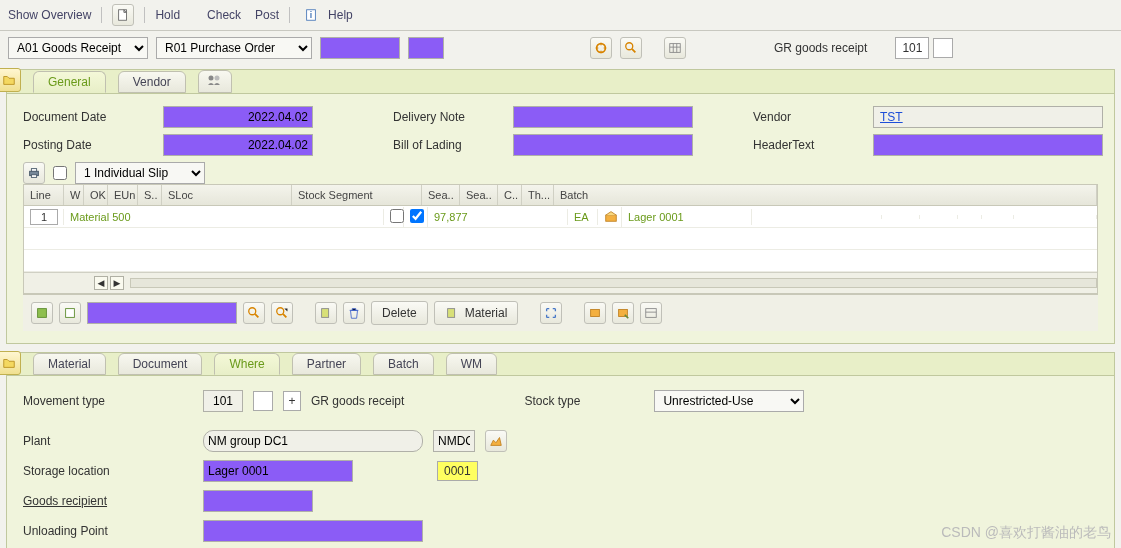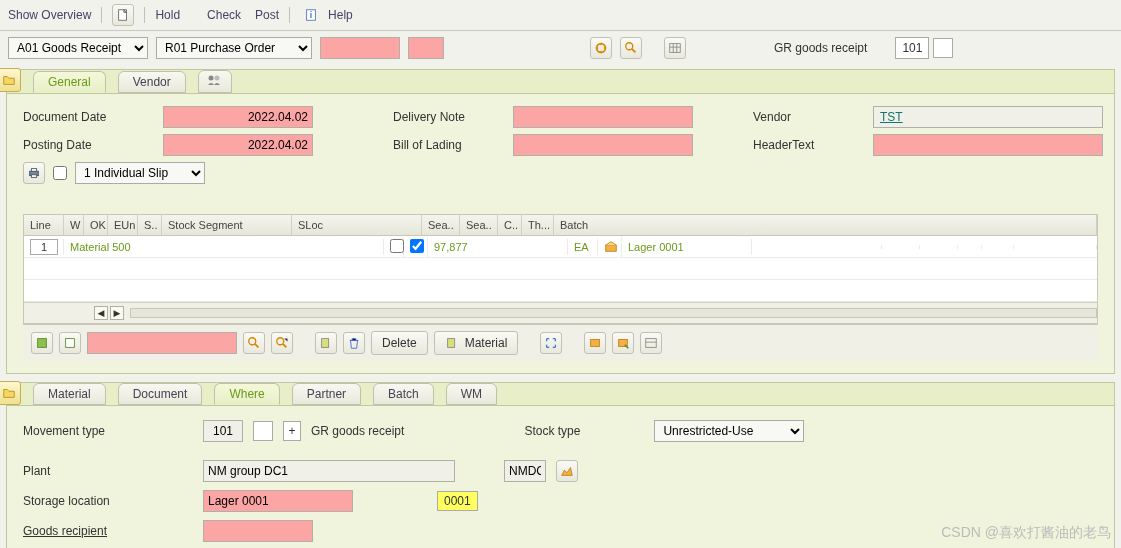--- a/index.html
+++ b/index.html
@@ -3,37 +3,37 @@
 <meta charset="utf-8">
 <style>
 * { box-sizing: border-box; margin: 0; padding: 0; }
 body { font-family: Arial, sans-serif; font-size: 12px; background: #f2f2ed; color: #333; width: 1121px; height: 548px; overflow: hidden; position: relative; }
 .toolbar { display: flex; align-items: center; padding: 4px 8px; border-bottom: 1px solid #c8c8c0; gap: 6px; }
 .toolbar .sep { width: 1px; height: 16px; background: #c0c0c0; margin: 0 4px; }
 .toolbar .lbl { color: #446; cursor: pointer; }
 .toolbar svg, .icon-btn svg { width: 14px; height: 14px; vertical-align: middle; }
 .row2 { display: flex; align-items: center; padding: 6px 8px; gap: 8px; }
 select.sap { height: 22px; font-size: 12px; border: 1px solid #aaa; background: #f8f8f4; padding: 2px 4px; }
-input.sap { height: 22px; border: 1px solid #b0b0a8; padding: 2px 4px; font-size: 12px; background: #fca5a5; }
+input.sap { height: 22px; border: 1px solid #b0b0a8; padding: 2px 4px; font-size: 12px; background: #8b5cf6; }
 input.sap.ro { background: #f0f0e8; }
 .icon-btn { width: 22px; height: 22px; border: 1px solid #c0c0b8; background: linear-gradient(#fafaf5,#e8e8dc); display: inline-flex; align-items: center; justify-content: center; cursor: pointer; border-radius: 3px; }
 .gr-label { margin-left: 80px; }
 .code-box { border: 1px solid #aaa; background: #fff; padding: 3px 6px; margin-left: 20px; }
 .panel-area { background: #e8efc8; border: 1px solid #c0c89e; margin: 4px 6px 0 6px; padding-top: 0; position: relative; }
 .folder-tab { position: absolute; left: -10px; top: -2px; width: 24px; height: 24px; background: linear-gradient(#fff6d0,#f0e090); border: 1px solid #c0b050; border-radius: 3px; display: flex; align-items: center; justify-content: center; }
 .tabs { display: flex; margin-left: 26px; gap: 12px; align-items: flex-end; }
 .tab { background: linear-gradient(#f8f8f0,#e8e8dc); border: 1px solid #c0c0b0; padding: 3px 14px; border-radius: 6px 6px 0 0; color: #445; cursor: pointer; }
 .tab.active { background: linear-gradient(#f4f8d8,#e8efc8); color: #6a9a1a; border-bottom-color: #e8efc8; font-weight: normal; }
 .tab.small { padding: 3px 8px; }
 .panel-body { background: #f0f4dc; border-top: 1px solid #c0c89e; padding: 12px 16px; }
 .form-grid { display: grid; grid-template-columns: 130px 150px 60px 110px 180px 40px 110px 230px; gap: 6px 10px; align-items: center; }
 .form-grid label { color: #333; }
-.link-text { color: #0f766e; text-decoration: underline; cursor: pointer; }
+.link-text { color: #1d4ed8; text-decoration: underline; cursor: pointer; }
 .print-row { display: flex; align-items: center; gap: 8px; margin-top: 6px; }
-.table-wrap { margin-top: 30px; border: 1px solid #c8c8b8; background: #fff; }
+.table-wrap { margin-top: 0; border: 1px solid #c8c8b8; background: #fff; }
 .thead { display: flex; background: linear-gradient(#f4f4ec,#e6e6da); border-bottom: 1px solid #c8c8b8; }
 .th { padding: 4px 6px; border-right: 1px solid #d0d0c4; font-size: 11px; color: #444; }
 .trow { display: flex; border-bottom: 1px solid #ecece4; min-height: 22px; align-items: center; }
 .td { padding: 2px 6px; border-right: 1px solid #ecece4; font-size: 11px; }
 .green { color: #6a9a1a; }
 .line-box { border: 1px solid #aaa; padding: 1px 10px; font-size: 11px; text-align: center; background: #fff; }
 .scroll-stub { display: flex; align-items: center; padding: 3px 0 3px 70px; border-top: 1px solid #d0d0c4; background: #f0f0e6;}
 .scroll-stub .arrow { width: 14px; height: 14px; border: 1px solid #b0b0a4; display: inline-flex; align-items: center; justify-content: center; margin-right: 2px; font-size: 9px; background: #fafaef; }
 .toolbar2 { display: flex; align-items: center; gap: 6px; padding: 6px 8px; border-top: 1px solid #c8c8b8; background: #f0f0e6; }
 .btn-labeled { height: 24px; border: 1px solid #c0c0b8; background: linear-gradient(#fafaf5,#e8e8dc); display: inline-flex; align-items: center; padding: 0 10px; gap: 6px; cursor: pointer; border-radius: 3px; }
@@ -148,22 +148,22 @@
       <select class="sap" style="width:130px"><option>1 Individual Slip</option></select>
     </div>
 
     <div class="table-wrap">
       <div class="thead">
         <div class="th" style="width:40px">Line</div>
         <div class="th" style="width:20px">W</div>
         <div class="th" style="width:24px">OK</div>
         <div class="th" style="width:30px">EUn</div>
         <div class="th" style="width:24px">S..</div>
+        <div class="th" style="width:130px">SLoc</div>
         <div class="th" style="width:130px">Stock Segment</div>
-        <div class="th" style="width:130px">SLoc</div>
         <div class="th" style="width:38px">Sea..</div>
         <div class="th" style="width:38px">Sea..</div>
         <div class="th" style="width:24px">C..</div>
         <div class="th" style="width:32px">Th...</div>
         <div class="th" style="flex:1">Batch</div>
       </div>
       <div class="trow">
         <div class="td" style="width:40px"><span class="line-box">1</span></div>
         <div class="td green" style="width:320px">Material 500</div>
         <div class="td" style="width:20px"><input type="checkbox" class="chk" style=""></div>
@@ -286,22 +286,22 @@
       <span class="small-box"></span>
       <span style="border:1px solid #aaa;width:18px;height:20px;display:inline-flex;align-items:center;justify-content:center;background:#fff">+</span>
       <span>GR goods receipt</span>
       <span style="width:100px"></span>
       <label style="width:120px">Stock type</label>
       <select class="sap" style="width:150px"><option>Unrestricted-Use</option></select>
     </div>
     <div style="height:10px"></div>
     <div class="detail-row">
       <label>Plant</label>
-      <input class="sap ro" style="width: 252px;" readonly="" value="NM group DC1">
-      <input class="sap ro" style="width: 42px; text-align: center; margin-left: 39px;" readonly="" value="NMDC">
+      <input class="sap ro" style="width: 220px; border-radius: 10px;" readonly="" value="NM group DC1">
+      <input class="sap ro" style="width: 42px; text-align: center;" readonly="" value="NMDC">
       <span class="icon-btn">
           <svg viewBox="0 0 16 16">
             <path d="M2 13 L5 7 L8 10 L12 4 L14 13 Z" fill="#f4b040" stroke="#c08020"></path>
           </svg>
         </span>
     </div>
     <div class="detail-row">
       <label>Storage location</label>
       <input class="sap" style="width: 150px;" value="Lager 0001">
       <span style="width:64px"></span>

